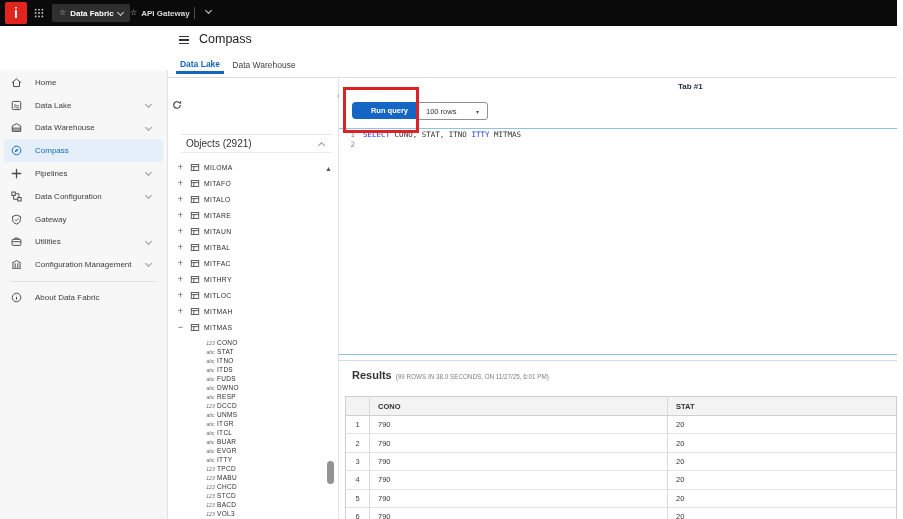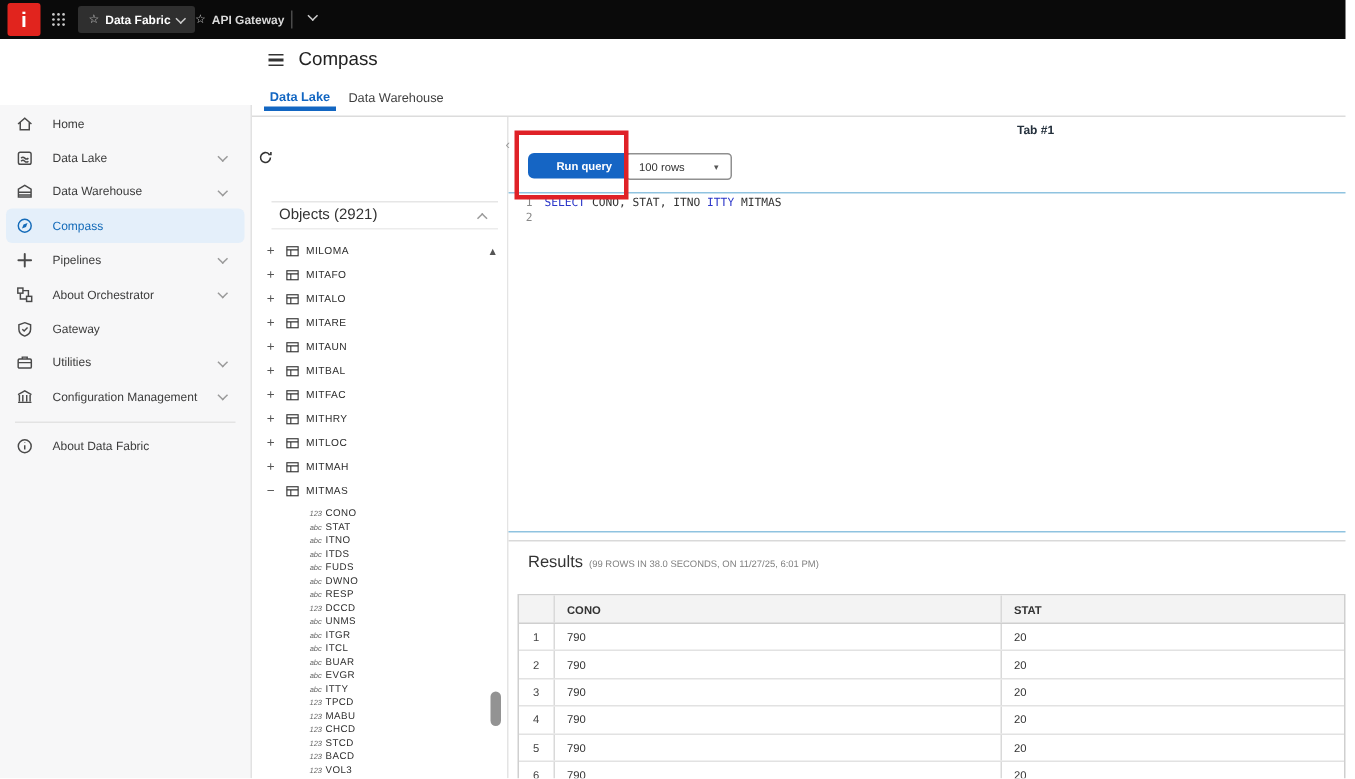--- a/index.html
+++ b/index.html
@@ -88,21 +88,21 @@
           background:#fff;padding-top:1px;box-sizing:border-box;cursor:text;}
   .ed-line{display:flex;align-items:center;height:9.5px;font-family:"DejaVu Sans Mono",monospace;font-size:7.5px;}
   .ln{width:16px;text-align:right;color:#888;margin-right:8px;flex:none;}
   .code{white-space:pre;color:#333;}
   .kw{color:#2a35c8;}
   .split-blue{position:absolute;left:339px;top:354px;width:558px;height:1px;background:#8fc3e0;}
   .split-gray{position:absolute;left:339px;top:360px;width:558px;height:1px;background:#d9d9d9;}
 
   
   .res-title{position:absolute;left:352px;top:369px;display:flex;align-items:baseline;gap:4px;}
-  .res-title b{font-size:11px;color:#333;font-weight:400;}
+  .res-title b{font-size:11px;color:#333;font-weight:700;}
   .res-cap{font-size:6.3px;color:#808080;}
   .res-table{position:absolute;left:345px;top:396px;width:552px;border:1px solid #cfcfcf;box-sizing:border-box;background:#fff;}
   .res-head{height:18px;display:flex;background:#f3f3f3;border-bottom:1px solid #cfcfcf;
             font-size:7.5px;font-weight:bold;color:#333;}
   .res-row{height:17.4px;display:flex;border-bottom:1px solid #e2e2e2;font-size:7.5px;color:#333;}
   .c-n{width:24px;border-right:1px solid #d9d9d9;display:flex;align-items:center;justify-content:center;
        color:#444;flex:none;box-sizing:border-box;}
   .c-cono{width:298px;border-right:1px solid #d9d9d9;display:flex;align-items:center;padding-left:8px;
           flex:none;box-sizing:border-box;}
   .c-stat{flex:1;display:flex;align-items:center;padding-left:8px;}
@@ -189,21 +189,21 @@
       <span class="chev"></span>
     </div>
     <div class="sb-item">
       <span class="sb-ic">
           <svg viewBox="0 0 16 16" fill="none" stroke="currentColor" stroke-width="1.2">
             <rect x="2.3" y="2.5" width="4.2" height="4.2"></rect>
             <rect x="9.5" y="9.3" width="4.2" height="4.2"></rect>
             <path d="M6.5 4.6H11v4.7M9.5 11.4H4.4V6.7"></path>
           </svg>
         </span>
-      <span class="sb-lbl">About Orchestrator</span>
+      <span class="sb-lbl">Data Configuration</span>
       <span class="chev"></span>
     </div>
     <div class="sb-item">
       <span class="sb-ic">
           <svg viewBox="0 0 16 16" fill="none" stroke="currentColor" stroke-width="1.2">
             <path d="M8 2.6 12.8 4.3V8c0 3.2-2.1 4.7-4.8 5.6C5.3 12.7 3.2 11.2 3.2 8V4.3z"></path>
             <path d="M6 8l1.5 1.5 2.8-2.9"></path>
           </svg>
         </span>
       <span class="sb-lbl">Gateway</span>

